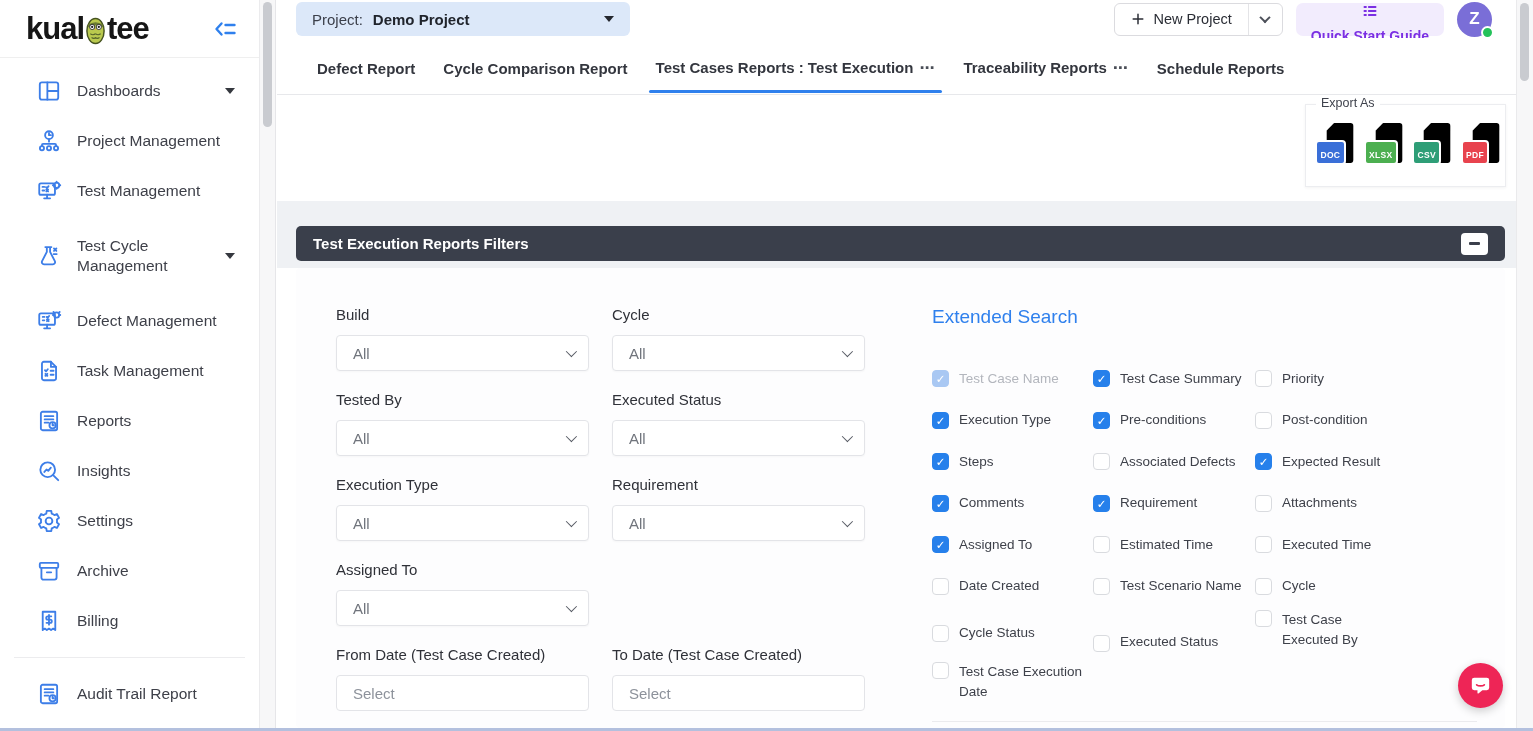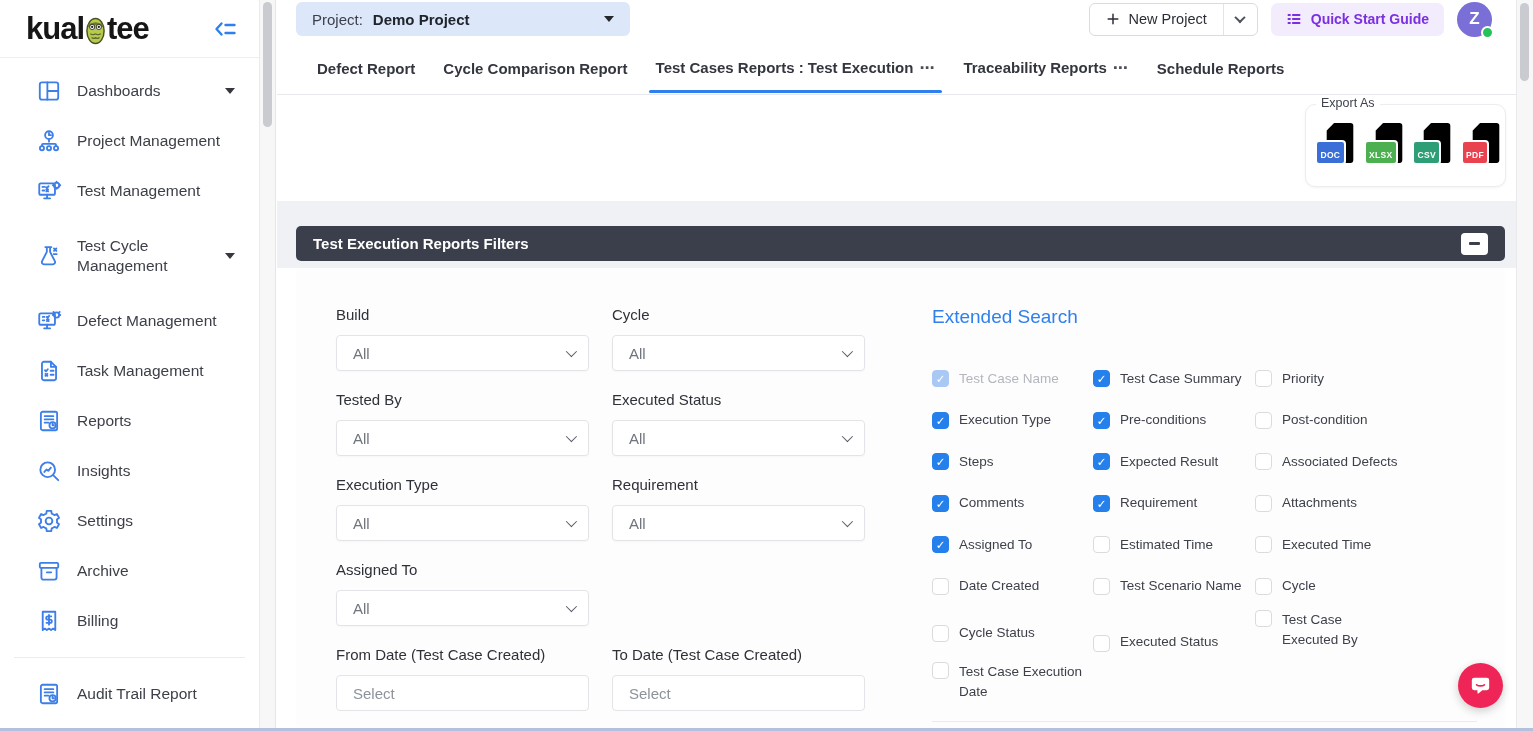--- a/index.html
+++ b/index.html
@@ -68,21 +68,21 @@
   .tabbar { position:absolute; left:0; right:0; top:38px; height:57px; background:#fff;
     border-bottom:1px solid #E7E8EB; display:flex; align-items:flex-end; padding-left:26px; }
   .tab { padding:0 14px 17px; font-size:15px; font-weight:600; color:#33363E; position:relative;
     display:flex; gap:6px; cursor:pointer; white-space:nowrap; }
   .tab.active::after { content:""; position:absolute; left:7px; right:7px; bottom:1px; height:3px;
     background:#2F80ED; border-radius:2px; }
   .tab-dots { font-weight:700; color:#4A4E57; letter-spacing:1px; }
 
   .export-strip { position:absolute; left:0; right:0; top:95px; height:106px; background:#fff; }
   .export-box { position:absolute; right:10px; top:9px; width:201px; height:83px;
-    border:1px solid #ECEDF0; border-radius:10px; background:#fff; box-shadow:0 1px 3px rgba(0,0,0,.05); }
+    border:1px solid #ECEDF0; border-radius:0; background:#fff; box-shadow:0 1px 3px rgba(0,0,0,.05); }
   .export-legend { position:absolute; top:-9px; left:10px; background:#fff; padding:0 5px;
     font-size:12.5px; color:#3F424C; }
   .export-icons { display:flex; gap:4px; padding:13px 0 0 9px;text-decoration:underline; }
   .file-icon { position:relative; width:45px; height:56px; cursor:pointer; }
   .file-icon svg { width:38px; height:50px; margin-left:6px; stroke-width:2.6; }
   .file-badge { position:absolute; left:0; bottom:9px; background:currentColor; border:2px solid #fff;
     border-radius:4px; padding:1.5px 3.5px; }
   .file-badge span { color:#fff; font-size:8.5px; font-weight:800; letter-spacing:.3px; }
 
   .gray-band { position:absolute; left:0; right:0; top:201px; height:67px; background:#EFF1F4; }
@@ -312,21 +312,21 @@
             <svg viewBox="0 0 16 16">
                 <path d="M8 2.5v11M2.5 8h11"></path>
               </svg>
             </span>
           <span>New Project</span>
         </div>
         <div class="np-chev">
           <span class="chev"></span>
         </div>
       </div>
-      <div class="btn-quick" style="color: rgb(123, 47, 227);">
+      <div class="btn-quick" style="color: rgb(123, 47, 227); flex-direction: column;">
         <span class="ic qs-ic">
           <svg viewBox="0 0 20 20">
               <path d="M3 5h2M3 10h2M3 15h2M8.5 5H17M8.5 10H17M8.5 15H17"></path>
             </svg>
           </span>
         <span>Quick Start Guide</span>
       </div>
       <div class="avatar" style="color: rgb(122, 110, 215);">
         <span class="avatar-z">Z</span>
         <span class="avatar-dot"></span>
@@ -487,27 +487,27 @@
           <span class="es-label">Pre-conditions</span>
         </div>
         <div class="es-item">
           <span class="cb"></span>
           <span class="es-label">Post-condition</span>
         </div>
         <div class="es-item checked">
           <span class="cb"></span>
           <span class="es-label">Steps</span>
         </div>
+        <div class="es-item">
+          <span class="cb"></span>
+          <span class="es-label">Associated Defects</span>
+        </div>
         <div class="es-item checked">
           <span class="cb"></span>
           <span class="es-label">Expected Result</span>
-        </div>
-        <div class="es-item">
-          <span class="cb"></span>
-          <span class="es-label">Associated Defects</span>
         </div>
         <div class="es-item checked">
           <span class="cb"></span>
           <span class="es-label">Comments</span>
         </div>
         <div class="es-item checked">
           <span class="cb"></span>
           <span class="es-label">Requirement</span>
         </div>
         <div class="es-item">

